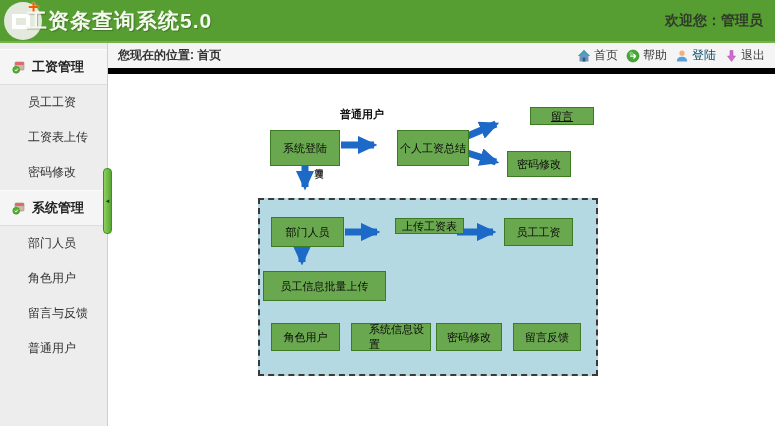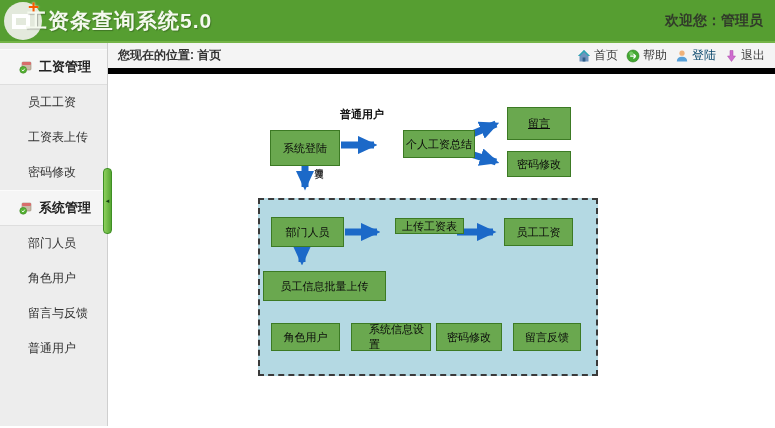--- a/index.html
+++ b/index.html
@@ -16,21 +16,21 @@
                text-shadow:0 0 2px #fff; }
   .app-title { color:#f4f9ee; font-size:21px; font-weight:bold; margin-left:-16px; position:relative; z-index:2;
                text-shadow:1px 1px 1px rgba(0,0,0,.25); letter-spacing:1px; }
   .welcome { margin-left:auto; font-size:14px; font-weight:bold; color:#313b2a; }
 
   
   .body-row { display:flex; height:383px; }
 
   
   .sidebar { width:108px; background:#ededed; border-right:1px solid #cfcfcf; padding-top:6px; }
-  .side-section-header { display:flex; align-items:center; gap:6px; padding:8px 4px 8px 19px;
+  .side-section-header { display:flex; align-items:center; gap:6px; padding:8px 4px 8px 12px;
                          background:#f5f5f5; border-top:1px solid #fbfbfb; border-bottom:1px solid #dedede;
                          font-size:13px; font-weight:bold; color:#222; cursor:pointer; }
   .side-item { padding:9px 4px 9px 28px; font-size:12px; color:#333; cursor:pointer; }
   .side-icon { width:14px; height:14px; flex:none; }
   .collapse-handle { position:absolute; left:103px; top:168px; width:9px; height:66px;
                      background:linear-gradient(90deg,#8ed05e,#58a733); border:1px solid #3e8f24;
                      border-radius:4px; display:flex; align-items:center; justify-content:center;
                      font-size:6px; color:#163f14; cursor:pointer; z-index:5; }
 
   
@@ -150,22 +150,22 @@
           <line x1="197" y1="87" x2="197" y2="113" stroke="#1c69c8" stroke-width="7" marker-end="url(#ah)"></line>
           <line x1="237" y1="158" x2="269" y2="158" stroke="#1c69c8" stroke-width="7" marker-end="url(#ah)"></line>
           <line x1="349" y1="158" x2="385" y2="158" stroke="#1c69c8" stroke-width="7" marker-end="url(#ah)"></line>
           <line x1="194" y1="174" x2="194" y2="188" stroke="#1c69c8" stroke-width="7" marker-end="url(#ah)"></line>
         </svg>
 
         <div class="edge-label" style="left:232px; top:33px;">普通用户</div>
         <div class="edge-label vertical" style="left:204px; top:87px; height:38px;">管理员</div>
 
         <div class="node" style="left:162px; top:56px;  width:70px;  height:36px;">系统登陆</div>
-        <div class="node" style="left:295px; top:56px;  width:72px;  height:28px;">个人工资总结</div>
-        <div class="node" style="left:399px; top:33px;  width:64px;  height:33px;text-decoration:underline;">留言</div>
+        <div class="node" style="left:289px; top:56px;  width:72px;  height:36px;">个人工资总结</div>
+        <div class="node" style="left:422px; top:33px;  width:64px;  height:18px;text-decoration:underline;">留言</div>
         <div class="node" style="left:399px; top:77px;  width:64px;  height:26px;">密码修改</div>
         <div class="node" style="left:163px; top:143px; width:73px;  height:30px;">部门人员</div>
         <div class="node" style="left:287px; top:144px; width:69px;  height:16px;">上传工资表</div>
         <div class="node" style="left:396px; top:144px; width:69px;  height:28px;">员工工资</div>
         <div class="node" style="left:155px; top:197px; width:123px; height:30px;">员工信息批量上传</div>
         <div class="node" style="left:163px; top:249px; width:69px;  height:28px;">角色用户</div>
         <div class="node" style="left:243px; top:249px; width:80px;  height:28px;padding-left:17px;">系统信息设置</div>
         <div class="node" style="left:328px; top:249px; width:66px;  height:28px;">密码修改</div>
         <div class="node" style="left:405px; top:249px; width:68px;  height:28px;">留言反馈</div>
       </div>

